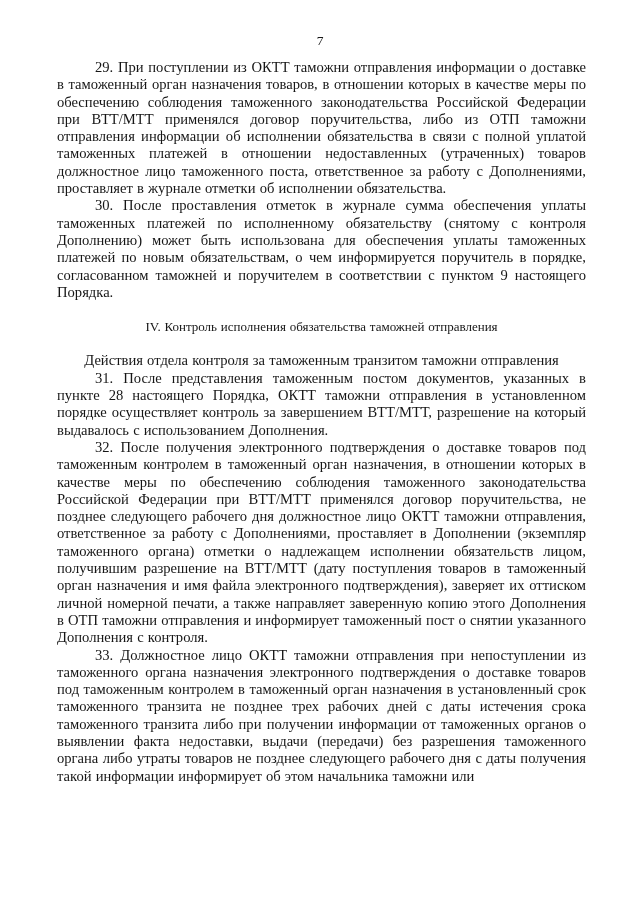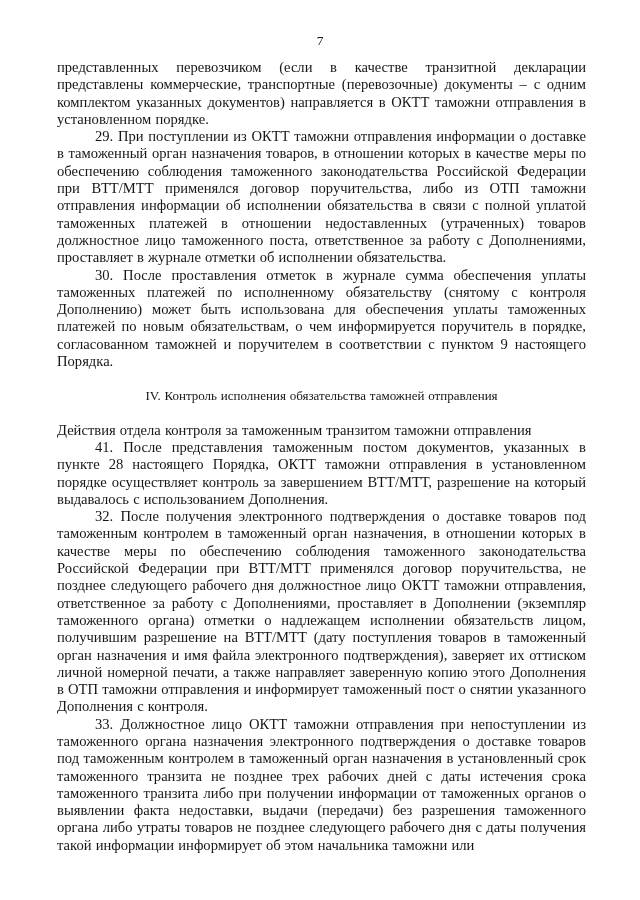--- a/index.html
+++ b/index.html
@@ -47,40 +47,39 @@
   .section-heading {
     margin: 17px 0 17px 0;
     padding: 0;
     font-size: 13px;
     font-weight: normal;
     text-align: center;
     text-indent: 0;
   }
   .subheading {
     margin: 0;
-    text-align: left;
+    text-align: center;
     text-indent: 0;
   }
 </style>
 </head>
 <body>
 
 <div class="page">
   <div class="page-number">7</div>
 
   <div class="content">
-    <p class="para no-indent">представленных перевозчиком (если в качестве транзитной декларации представлены коммерческие, транспортные (перевозочные) документы – с одним комплектом указанных документов) направляется в ОКТТ таможни отправления в установленном порядке.</p>
 
     <p class="para">29. При поступлении из ОКТТ таможни отправления информации о доставке в таможенный орган назначения товаров, в отношении которых в качестве меры по обеспечению соблюдения таможенного законодательства Российской Федерации при ВТТ/МТТ применялся договор поручительства, либо из ОТП таможни отправления информации об исполнении обязательства в связи с полной уплатой таможенных платежей в отношении недоставленных (утраченных) товаров должностное лицо таможенного поста, ответственное за работу с Дополнениями, проставляет в журнале отметки об исполнении обязательства.</p>
 
     <p class="para">30. После проставления отметок в журнале сумма обеспечения уплаты таможенных платежей по исполненному обязательству (снятому с контроля Дополнению) может быть использована для обеспечения уплаты таможенных платежей по новым обязательствам, о чем информируется поручитель в порядке, согласованном таможней и поручителем в соответствии с пунктом 9 настоящего Порядка.</p>
 
     <h2 class="section-heading">IV. Контроль исполнения обязательства таможней отправления</h2>
 
     <p class="para subheading">Действия отдела контроля за таможенным транзитом таможни отправления</p>
 
-    <p class="para">41. После представления таможенным постом документов, указанных в пункте 28 настоящего Порядка, ОКТТ таможни отправления в установленном порядке осуществляет контроль за завершением ВТТ/МТТ, разрешение на который выдавалось с использованием Дополнения.</p>
+    <p class="para">31. После представления таможенным постом документов, указанных в пункте 28 настоящего Порядка, ОКТТ таможни отправления в установленном порядке осуществляет контроль за завершением ВТТ/МТТ, разрешение на который выдавалось с использованием Дополнения.</p>
 
     <p class="para">32. После получения электронного подтверждения о доставке товаров под таможенным контролем в таможенный орган назначения, в отношении которых в качестве меры по обеспечению соблюдения таможенного законодательства Российской Федерации при ВТТ/МТТ применялся договор поручительства, не позднее следующего рабочего дня должностное лицо ОКТТ таможни отправления, ответственное за работу с Дополнениями, проставляет в Дополнении (экземпляр таможенного органа) отметки о надлежащем исполнении обязательств лицом, получившим разрешение на ВТТ/МТТ (дату поступления товаров в таможенный орган назначения и имя файла электронного подтверждения), заверяет их оттиском личной номерной печати, а также направляет заверенную копию этого Дополнения в ОТП таможни отправления и информирует таможенный пост о снятии указанного Дополнения с контроля.</p>
 
     <p class="para">33. Должностное лицо ОКТТ таможни отправления при непоступлении из таможенного органа назначения электронного подтверждения о доставке товаров под таможенным контролем в таможенный орган назначения в установленный срок таможенного транзита не позднее трех рабочих дней с даты истечения срока таможенного транзита либо при получении информации от таможенных органов о выявлении факта недоставки, выдачи (передачи) без разрешения таможенного органа либо утраты товаров не позднее следующего рабочего дня с даты получения такой информации информирует об этом начальника таможни или</p>
   </div>
 </div>
 
 </body></html>

